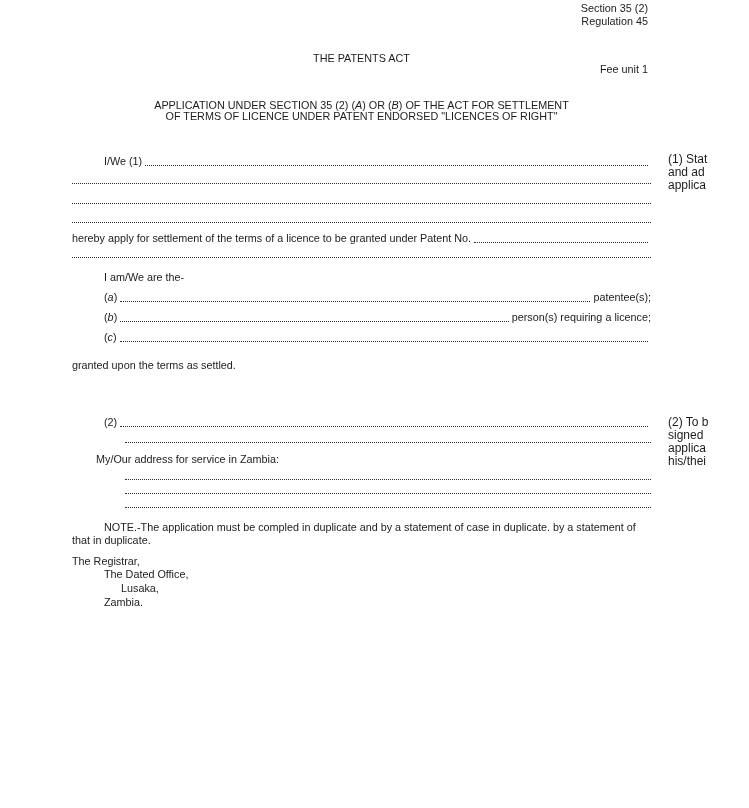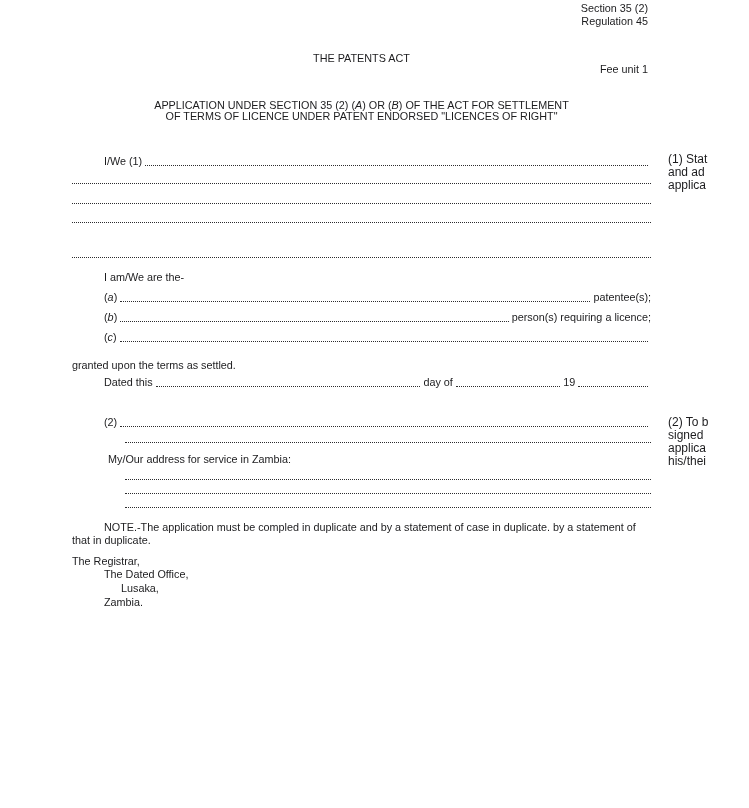--- a/index.html
+++ b/index.html
@@ -60,20 +60,24 @@
   <div class="dotline full" style="top:183px"></div>
   <div class="dotline full" style="top:203px"></div>
   <div class="dotline full" style="top:222px"></div>
 
   <div class="mnote" style="top:153px">
     <div>(1) Stat</div>
     <div>and ad</div>
     <div>applica</div>
   </div>
 
+  <div class="r flexrow" style="top:232px;left:72px;right:98px">
+    <span>hereby apply for settlement of the terms of a licence to be granted under Patent No.</span>
+    <span class="dots"></span>
+  </div>
   <div class="dotline full" style="top:257px"></div>
 
   <div class="r" style="top:271px;left:104px">I am/We are the-</div>
 
   <div class="r flexrow" style="top:291px;left:104px;right:98px">
     <span><span>(</span><span class="it">a</span><span>)</span></span>
     <span class="dots"></span>
     <span>patentee(s);</span>
   </div>
   <div class="r flexrow" style="top:311px;left:104px;right:98px">
@@ -81,43 +85,35 @@
     <span class="dots"></span>
     <span>person(s) requiring a licence;</span>
   </div>
   <div class="r flexrow" style="top:331px;left:104px;right:98px">
     <span><span>(</span><span class="it">c</span><span>)</span></span>
     <span class="dots"></span>
   </div>
 
   <div class="r" style="top:359px;left:72px">granted upon the terms as settled.</div>
 
-  <div class="r flexrow" style="top:376px;left:104px;right:98px">
-    <span>Dated this</span>
-    <span class="dots g38"></span>
-    <span>day of</span>
-    <span class="dots g15"></span>
-    <span>19</span>
-    <span class="dots g10"></span>
-  </div>
 
   <div class="r flexrow" style="top:416px;left:104px;right:98px">
     <span>(2)</span>
     <span class="dots"></span>
   </div>
   <div class="dotline ind" style="top:442px"></div>
 
   <div class="mnote" style="top:416px">
     <div>(2) To b</div>
     <div>signed</div>
     <div>applica</div>
     <div>his/thei</div>
   </div>
 
-  <div class="r" style="top:453px;left:108px">My/Our address for service in Zambia:</div>
+  <div class="r" style="top:453px;left:96px">My/Our address for service in Zambia:</div>
   <div class="dotline ind" style="top:479px"></div>
   <div class="dotline ind" style="top:493px"></div>
   <div class="dotline ind" style="top:507px"></div>
 
   <div class="r para1" style="top:521px">NOTE.-The application must be compled in duplicate and by a statement of case in duplicate. by a statement of</div>
   <div class="r" style="top:534px;left:72px">that in duplicate.</div>
 
   <div class="r" style="top:555px;left:72px">The Registrar,</div>
   <div class="r" style="top:568px;left:104px">The Dated Office,</div>
   <div class="r" style="top:582px;left:121px">Lusaka,</div>

